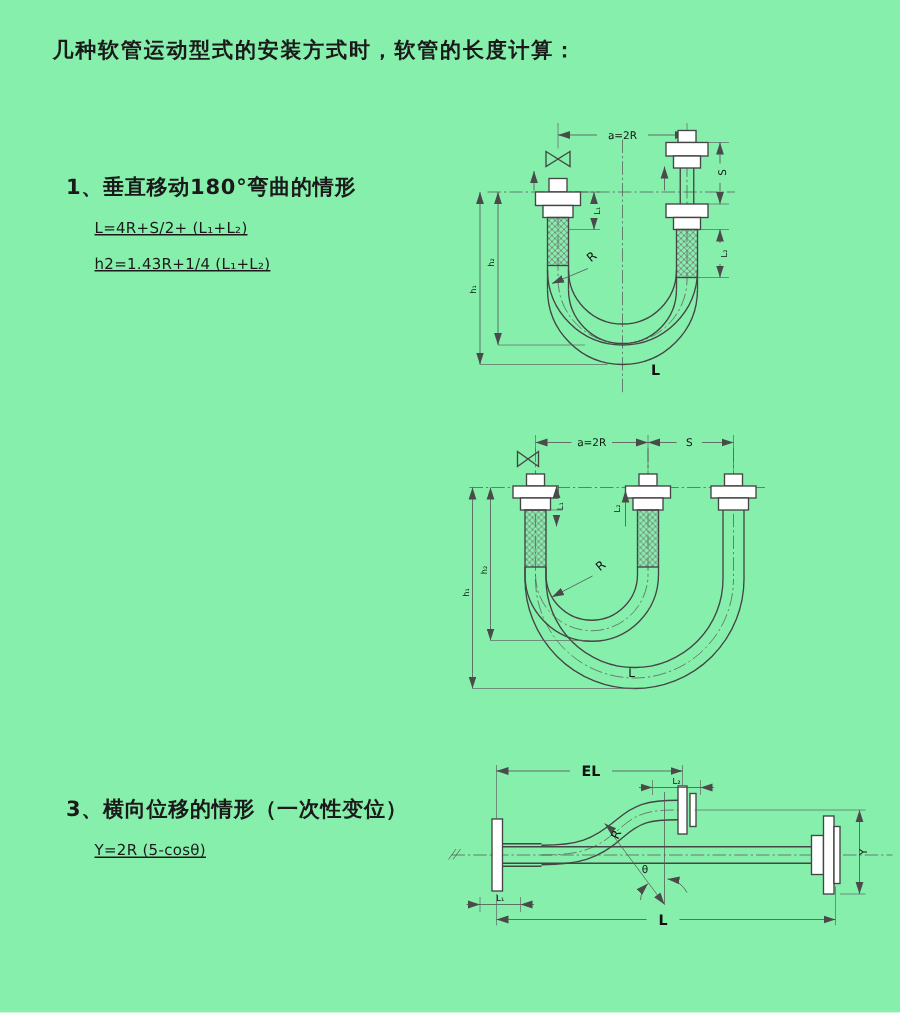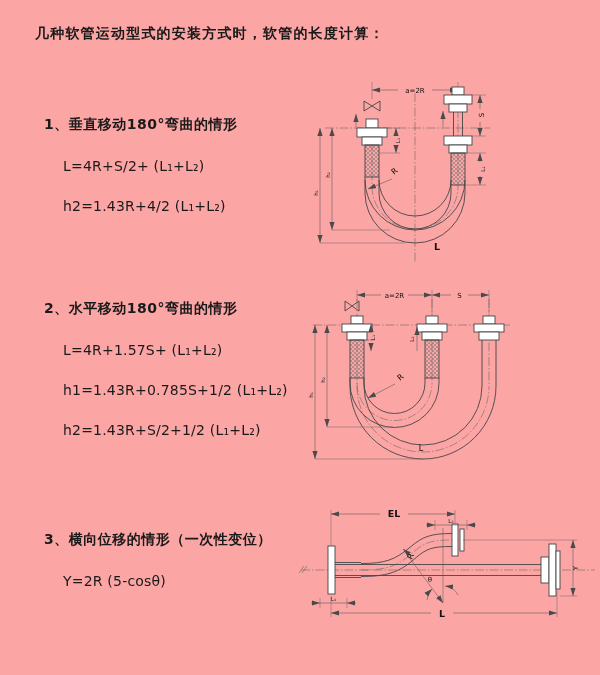--- a/index.html
+++ b/index.html
@@ -1,21 +1,21 @@
 <!DOCTYPE html>
 <html><head>
 <meta charset="utf-8">
 <style>
   html,body{margin:0;padding:0;background:#ffffff;}
-  .page{position:relative;width:600px;height:675px;background:#fca5a5;overflow:hidden;
+  .page{position:relative;width:600px;height:675px;background:#86efac;overflow:hidden;
         font-family:"DejaVu Sans","Liberation Sans",sans-serif;color:#1a1a1a;}
   .doc-title{position:absolute;left:35px;top:25px;font-size:14px;font-weight:700;letter-spacing:1.2px;}
   .section{position:absolute;left:44px;}
   .sec-heading{font-size:14px;font-weight:700;letter-spacing:0.5px;}
-  .formula{margin-left:19px;margin-top:24px;font-size:14px;font-weight:500;letter-spacing:0.2px;white-space:pre;}
+  .formula{margin-left:19px;margin-top:13px;font-size:10px;font-weight:500;letter-spacing:0.2px;white-space:pre;text-decoration:underline;}
   #sec1{top:116px;} #sec2{top:300px;} #sec3{top:531px;}
   .diag{position:absolute;}
   #d1{left:310px;top:75px;} #d2{left:305px;top:283px;} #d3{left:295px;top:500px;}
   
   .obj{stroke:#454545;stroke-width:0.9;fill:none;}
   .objf{stroke:#454545;stroke-width:0.9;fill:#ffffff;}
   .hatchr{stroke:#454545;stroke-width:0.9;}
   .dim{stroke:#555555;stroke-width:0.55;fill:none;}
   .ext{stroke:#606060;stroke-width:0.45;fill:none;}
   .cl{stroke:#5a5a5a;stroke-width:0.5;fill:none;stroke-dasharray:9 2 1.5 2;}
@@ -27,29 +27,23 @@
 </head>
 <body>
 
 <div class="page">
 
   <div class="doc-title">几种软管运动型式的安装方式时，软管的长度计算：</div>
 
   <div class="section" id="sec1">
     <div class="sec-heading">1、垂直移动180°弯曲的情形</div>
     <div class="formula">L=4R+S/2+ (L₁+L₂)</div>
-    <div class="formula">h2=1.43R+4/2 (L₁+L₂)</div>
+    <div class="formula">h2=1.43R+1/4 (L₁+L₂)</div>
   </div>
 
-  <div class="section" id="sec2">
-    <div class="sec-heading">2、水平移动180°弯曲的情形</div>
-    <div class="formula">L=4R+1.57S+ (L₁+L₂)</div>
-    <div class="formula">h1=1.43R+0.785S+1/2 (L₁+L₂)</div>
-    <div class="formula">h2=1.43R+S/2+1/2 (L₁+L₂)</div>
-  </div>
 
   <div class="section" id="sec3">
     <div class="sec-heading">3、横向位移的情形（一次性变位）</div>
     <div class="formula">Y=2R (5-cosθ)</div>
   </div>
 
   <svg id="d1" class="diag" width="285" height="195" viewBox="0 0 285 195">
     <defs>
       <marker id="d1a" markerWidth="9" markerHeight="7" refX="8" refY="3" orient="auto-start-reverse" markerUnits="userSpaceOnUse">
         <path d="M0,0.4 L8,3 L0,5.6 z" fill="#4a4a4a"></path>

